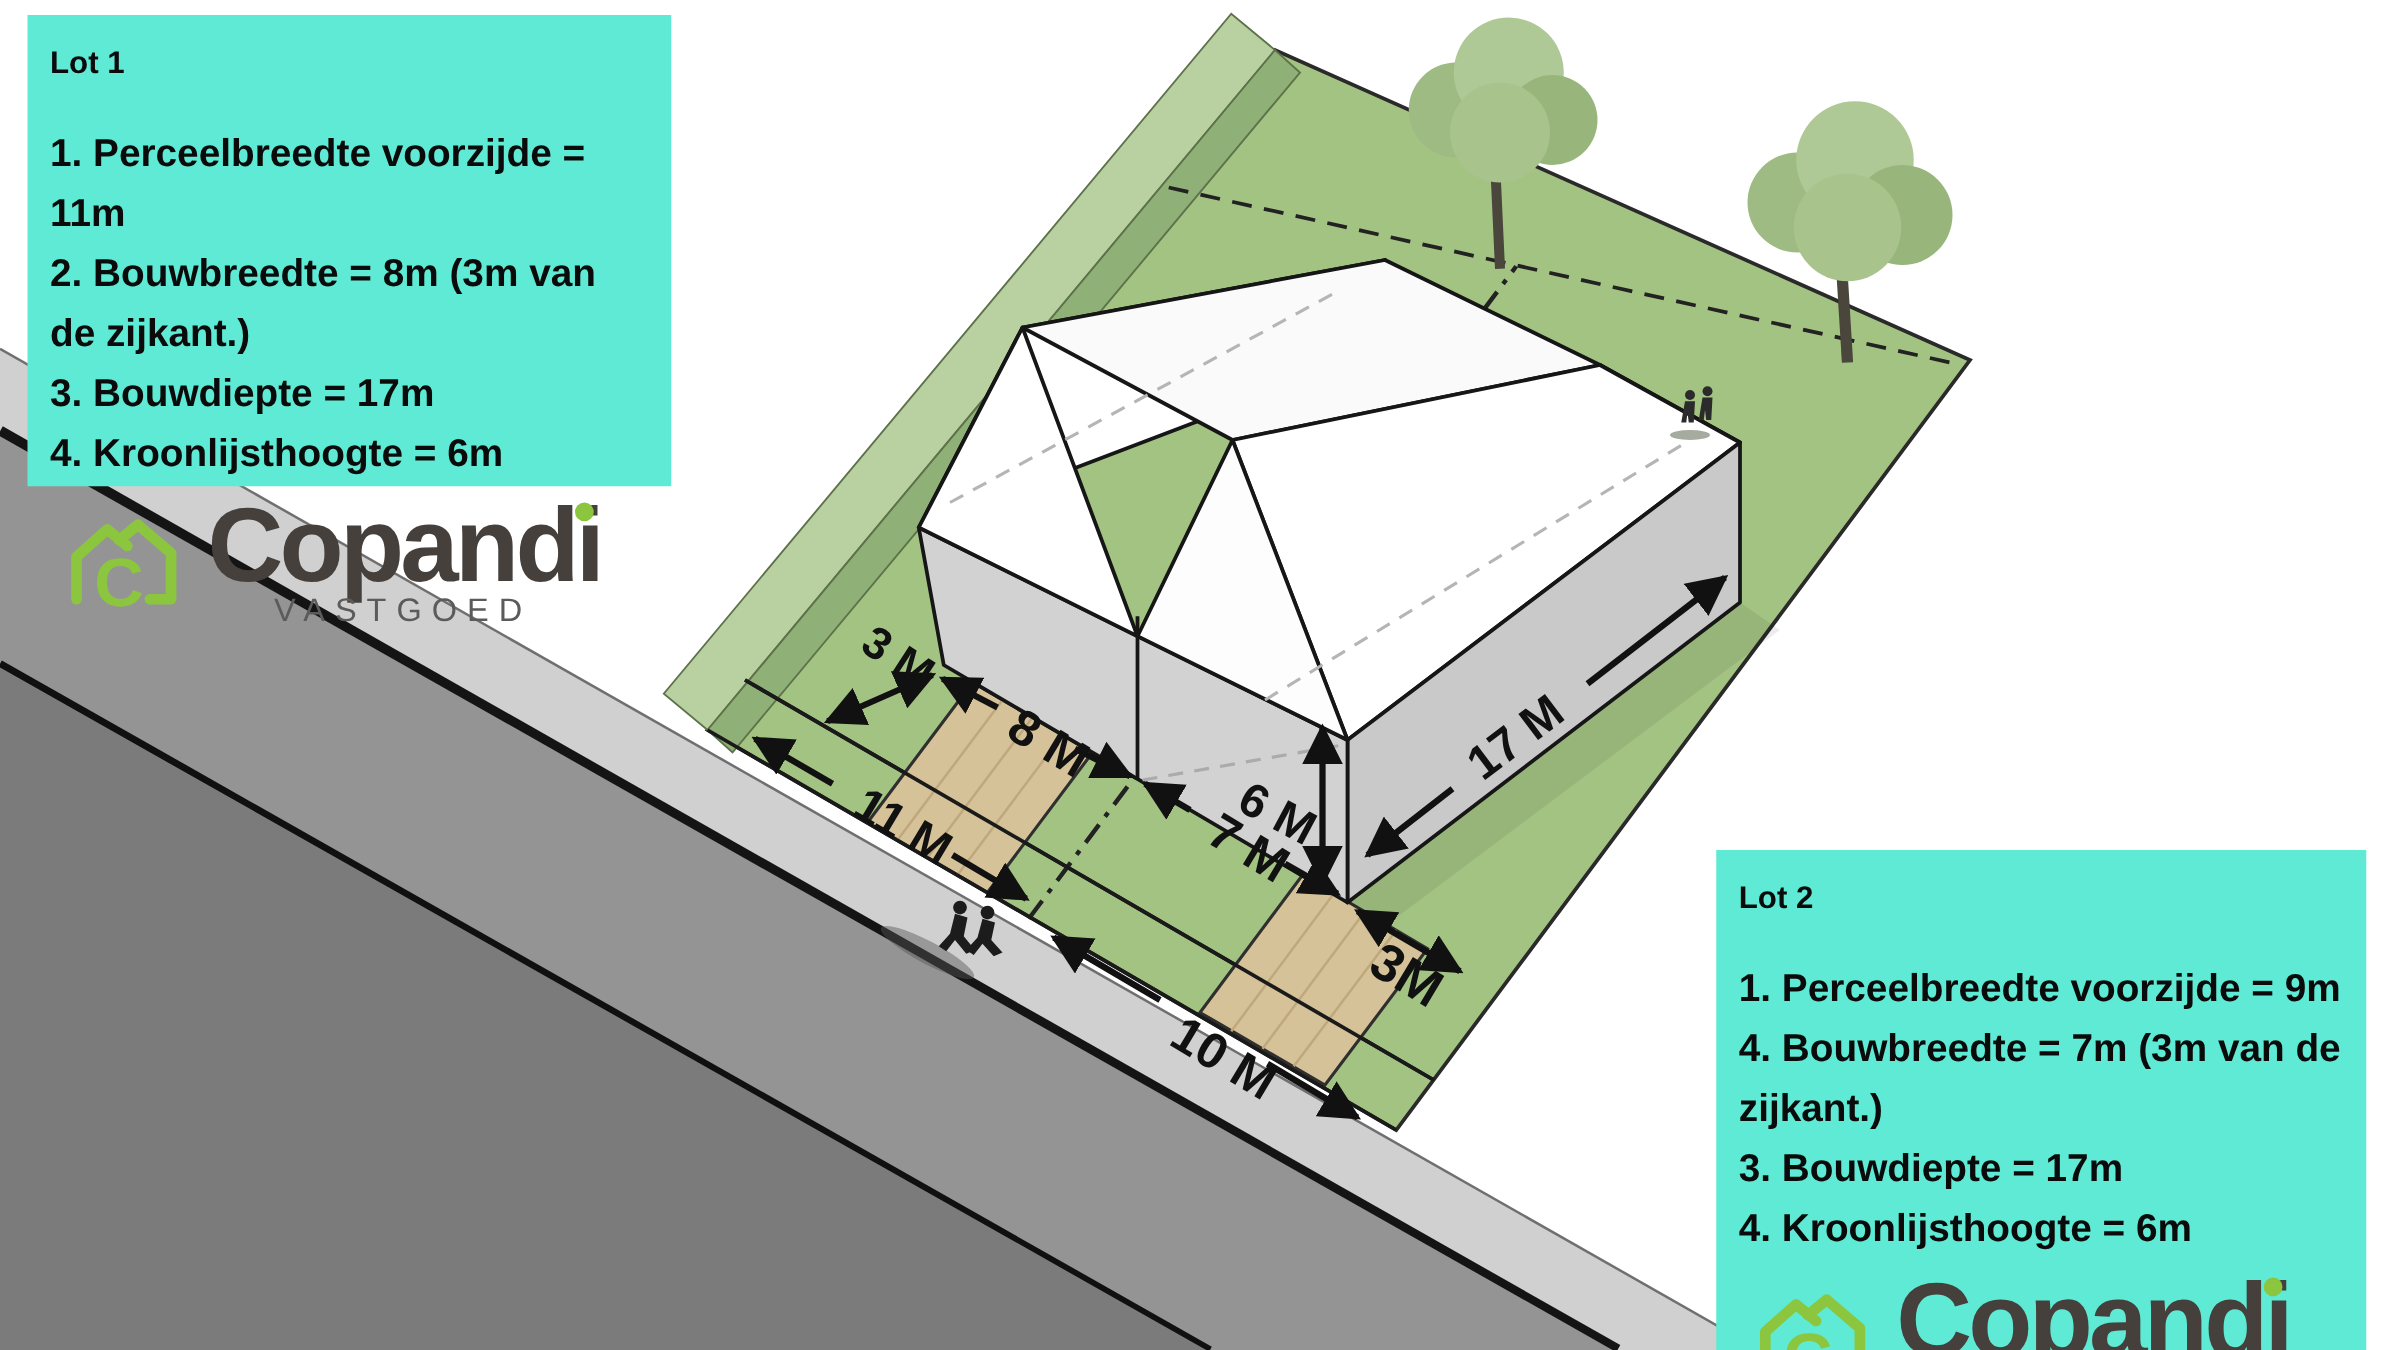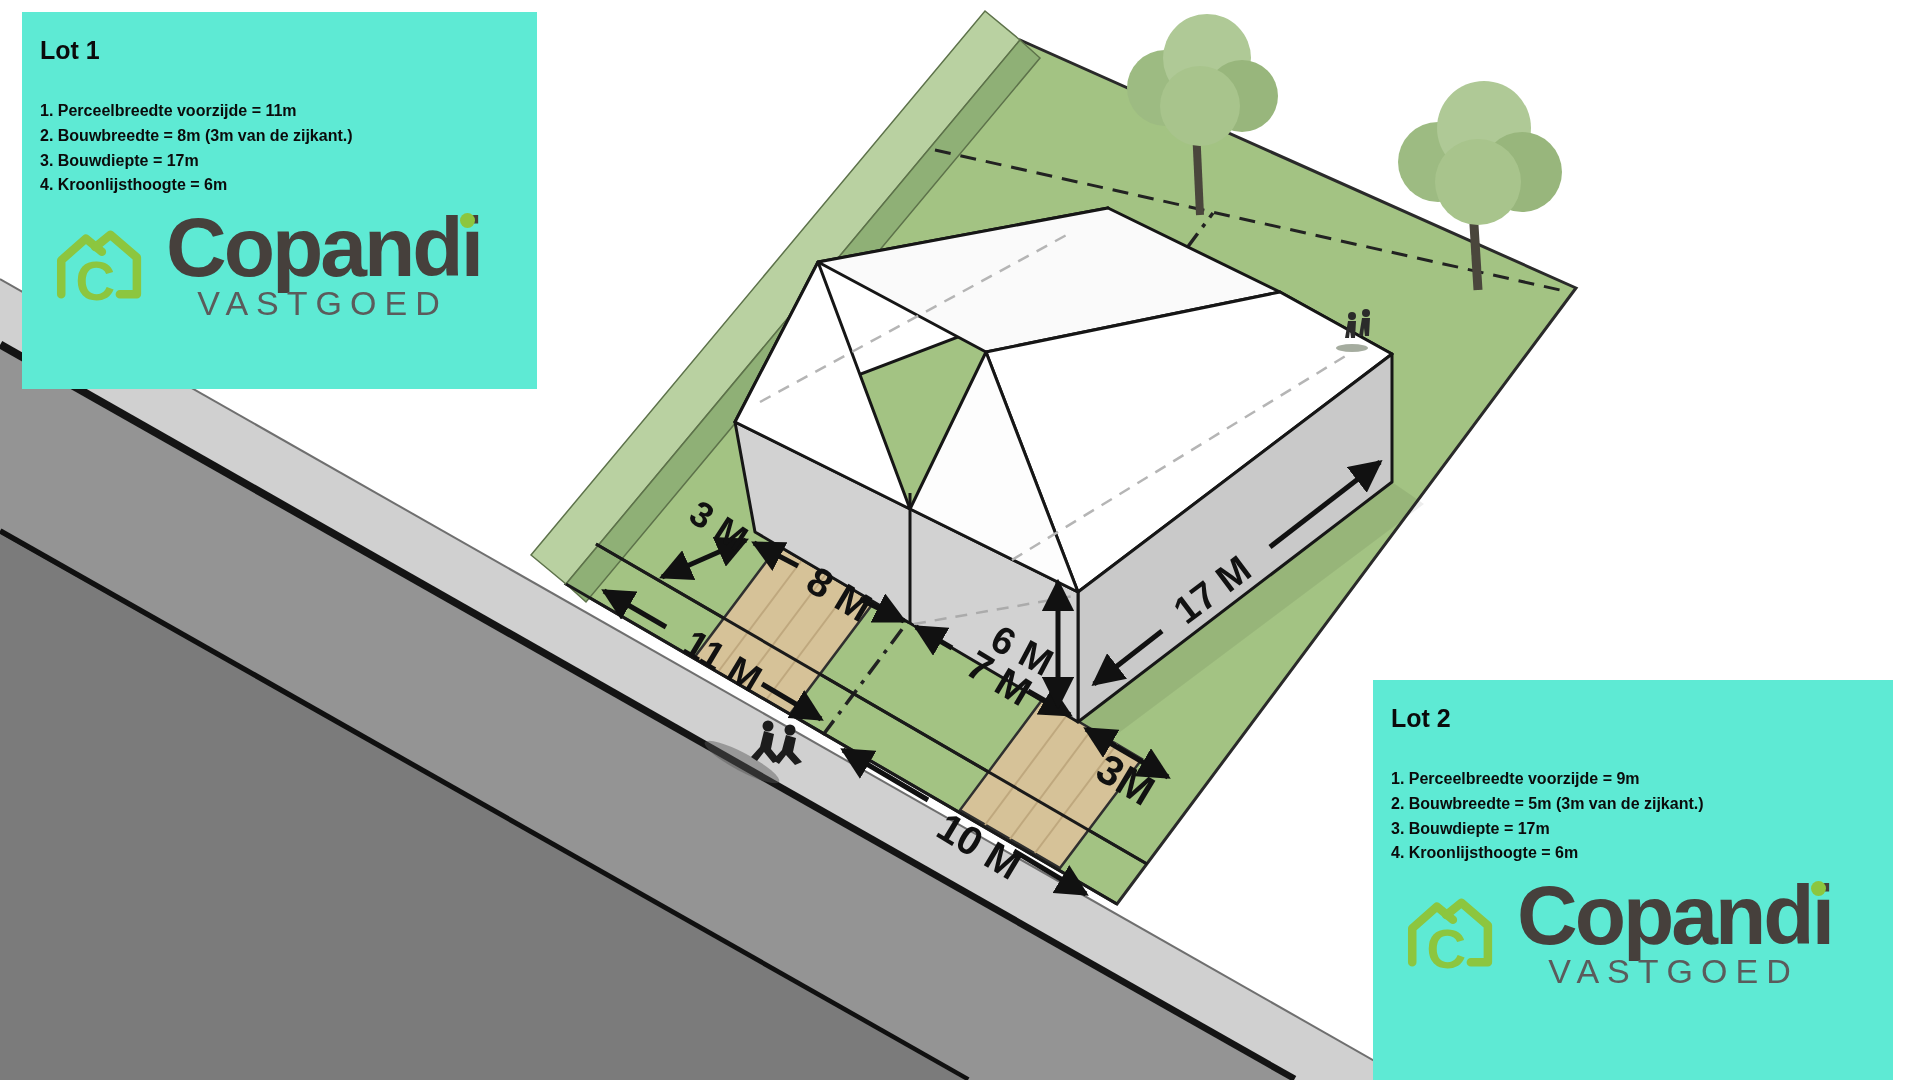--- a/index.html
+++ b/index.html
@@ -5,27 +5,27 @@
   html,body{margin:0;padding:0;background:#ffffff;}
   #stage{position:relative;width:1920px;height:1080px;overflow:hidden;background:#ffffff;
          font-family:"Liberation Sans","DejaVu Sans",sans-serif;}
   #scene{position:absolute;left:0;top:0;}
 
   .dim-text{font-weight:bold;fill:#111;font-family:"Liberation Sans","DejaVu Sans",sans-serif;}
 
   .info-box{position:absolute;background:#5eead4;box-sizing:border-box;color:#0b0b0b;
             font-weight:bold;padding:24px 18px;}
   .box-title{font-size:25px;margin-bottom:34px;}
-  .box-line{font-size:16px;line-height:1.55;}
+  .box-line{font-size:31px;line-height:1.55;}
   .logo{display:flex;align-items:center;gap:14px;margin-top:10px;padding-left:8px;}
   .logo-texts{display:inline-block;text-align:center;}
   .brand-main{font-size:84px;line-height:0.95;letter-spacing:-3px;color:#46403C;font-weight:bold;white-space:nowrap;}
   .brand-i{position:relative;display:inline-block;}
   .brand-i .dot{position:absolute;left:-1px;top:5px;width:15px;height:15px;background:#8CC63F;border-radius:50%;}
-  .brand-sub{font-size:34px;letter-spacing:8px;color:#5B5B5B;font-weight:normal;margin-top:-4px;margin-right:2px;}
+  .brand-sub{font-size:26px;letter-spacing:8px;color:#5B5B5B;font-weight:normal;margin-top:-4px;margin-right:2px;}
 </style>
 </head>
 <body>
 
 <div id="stage">
 
 <svg id="scene" width="1920" height="1080" viewBox="0 0 1920 1080">
   <defs>
     <marker id="ah" viewBox="0 0 10 10" refX="9" refY="5" markerWidth="6.5" markerHeight="6.5" orient="auto-start-reverse">
       <path d="M0,0 L10,5 L0,10 z" fill="#111"></path>
@@ -182,21 +182,21 @@
     <div class="logo-texts">
       <div class="brand-main"><span>Copand</span><span class="brand-i"><span>i</span><span class="dot"></span></span></div>
       <div class="brand-sub">VASTGOED</div>
     </div>
   </div>
 </div>
 
 <div class="info-box" style="left:1348px;top:680px;width:520px;height:400px;margin-left:25px;">
   <div class="box-title">Lot 2</div>
   <div class="box-line">1. Perceelbreedte voorzijde = 9m</div>
-  <div class="box-line">2. Bouwbreedte = 5m (3m van de zijkant.)</div>
+  <div class="box-line">4. Bouwbreedte = 7m (3m van de zijkant.)</div>
   <div class="box-line">3. Bouwdiepte = 17m</div>
   <div class="box-line">4. Kroonlijsthoogte = 6m</div>
   <div class="logo">
     <svg width="104" height="96" viewBox="0 0 110 100">
       <g fill="none" stroke="#8CC63F" stroke-width="9" stroke-linecap="round" stroke-linejoin="round">
         <path d="M14,80 L14,44 L40,21 L57,35"></path>
         <path d="M50,30 L66,17 L94,41 L94,80 L76,80"></path>
       </g>
       <text x="29" y="86" font-size="58" font-weight="bold" fill="#8CC63F" font-family="Liberation Sans, DejaVu Sans, sans-serif">C</text>
     </svg>

